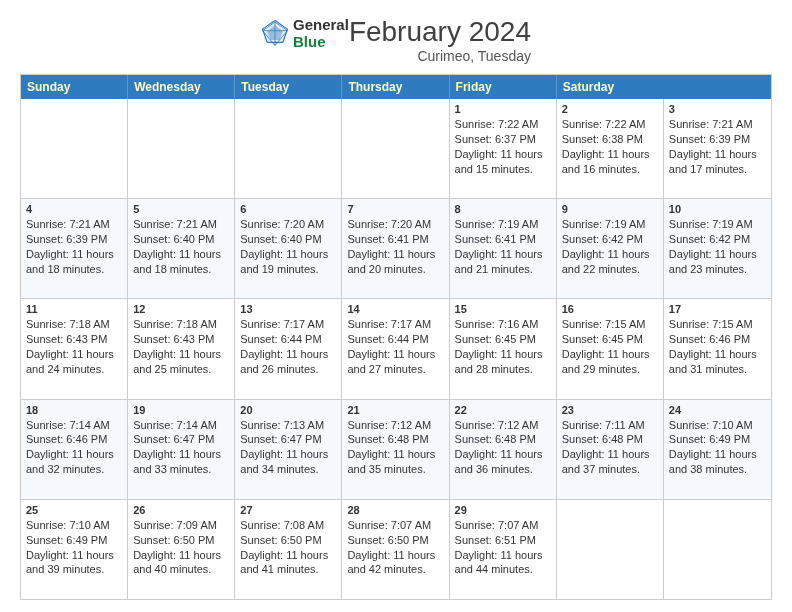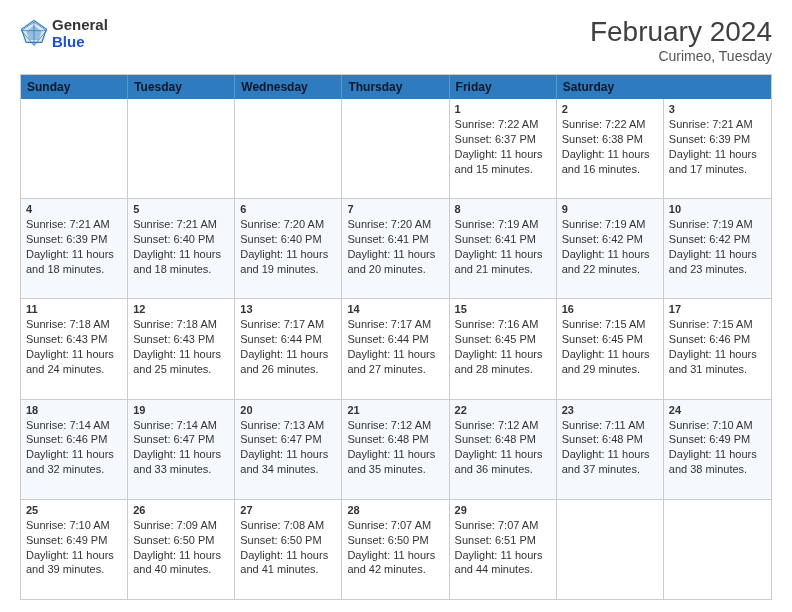--- a/index.html
+++ b/index.html
@@ -12,21 +12,21 @@
     }
     .page {
       width: 792px;
       height: 612px;
       padding: 16px 20px 12px 20px;
       display: flex;
       flex-direction: column;
     }
     .header {
       display: flex;
-      justify-content: space-between;
+      justify-content: center;
       align-items: flex-start;
       margin-bottom: 10px;
     }
     .logo {
       display: flex;
       align-items: center;
       gap: 4px;
     }
     .logo-icon {
       width: 28px;
@@ -49,21 +49,21 @@
       display: flex;
       flex-direction: column;
       border: 1px solid #ccc;
     }
     .cal-header {
       display: grid;
       grid-template-columns: repeat(7, 1fr);
       background: #2e7bbf;
     }
     .cal-header-cell {
-      color: #0f172a;
+      color: #fef9c3;
       font-size: 12px;
       font-weight: bold;
       padding: 5px 6px;
       border-right: 1px solid #5599cc;
       text-align: left;
     }
     .cal-header-cell:last-child { border-right: none; }
     .cal-body {
       flex: 1;
       display: flex;
@@ -109,34 +109,34 @@
       <svg class="logo-icon" viewBox="0 0 36 36">
         <polygon points="18,4 32,14 32,28 18,34 4,28 4,14" fill="#2e7bbf" opacity="0.15"></polygon>
         <polygon points="18,2 34,13 28,30 8,30 2,13" fill="none" stroke="#2e7bbf" stroke-width="1.5"></polygon>
         <polygon points="18,8 28,16 24,27 12,27 8,16" fill="#2e7bbf" opacity="0.4"></polygon>
         <polygon points="18,4 34,15 18,34 2,15" fill="none" stroke="#2e7bbf" stroke-width="1"></polygon>
         <line x1="18" y1="4" x2="18" y2="34" stroke="#2e7bbf" stroke-width="1"></line>
         <line x1="2" y1="15" x2="34" y2="15" stroke="#2e7bbf" stroke-width="1"></line>
       </svg>
       <div>
         <div style="font-size:15px;font-weight:bold;color:#333;line-height:1.15;"><span>General</span></div>
-        <div style="font-size:15px;font-weight:bold;color:#1d4ed8;line-height:1.15;"><span>Blue</span></div>
+        <div style="font-size:15px;font-weight:bold;color:#15803d;line-height:1.15;"><span>Blue</span></div>
       </div>
     </div>
     <div class="title-area">
       <div class="month-title">February 2024</div>
       <div class="subtitle">Curimeo, Tuesday</div>
     </div>
   </div>
 
   <div class="calendar">
     <div class="cal-header" id="cal-header">
         <div class="cal-header-cell">Sunday</div>
+        <div class="cal-header-cell">Wednesday</div>
         <div class="cal-header-cell">Tuesday</div>
-        <div class="cal-header-cell">Wednesday</div>
         <div class="cal-header-cell">Thursday</div>
         <div class="cal-header-cell">Friday</div>
         <div class="cal-header-cell">Saturday</div>
       </div>
     <div class="cal-body" id="cal-body">
         <div class="cal-row">
           <div class="cal-cell"></div>
           <div class="cal-cell"></div>
           <div class="cal-cell"></div>
           <div class="cal-cell"></div>

